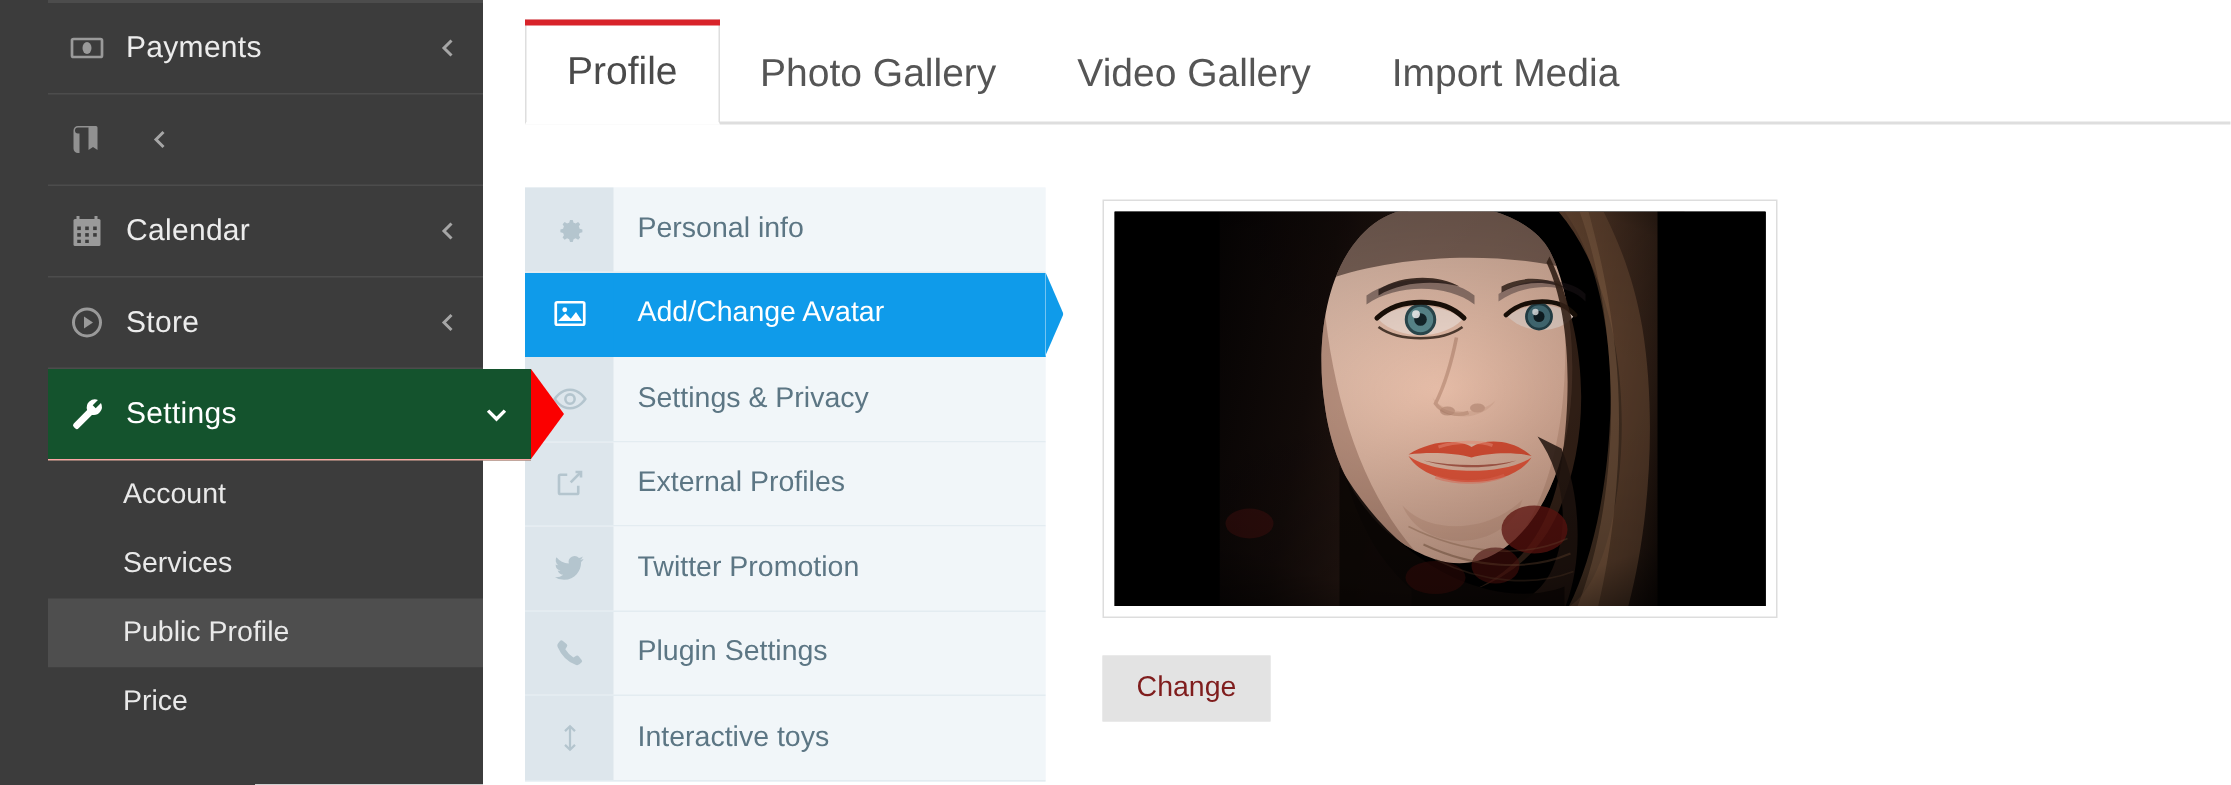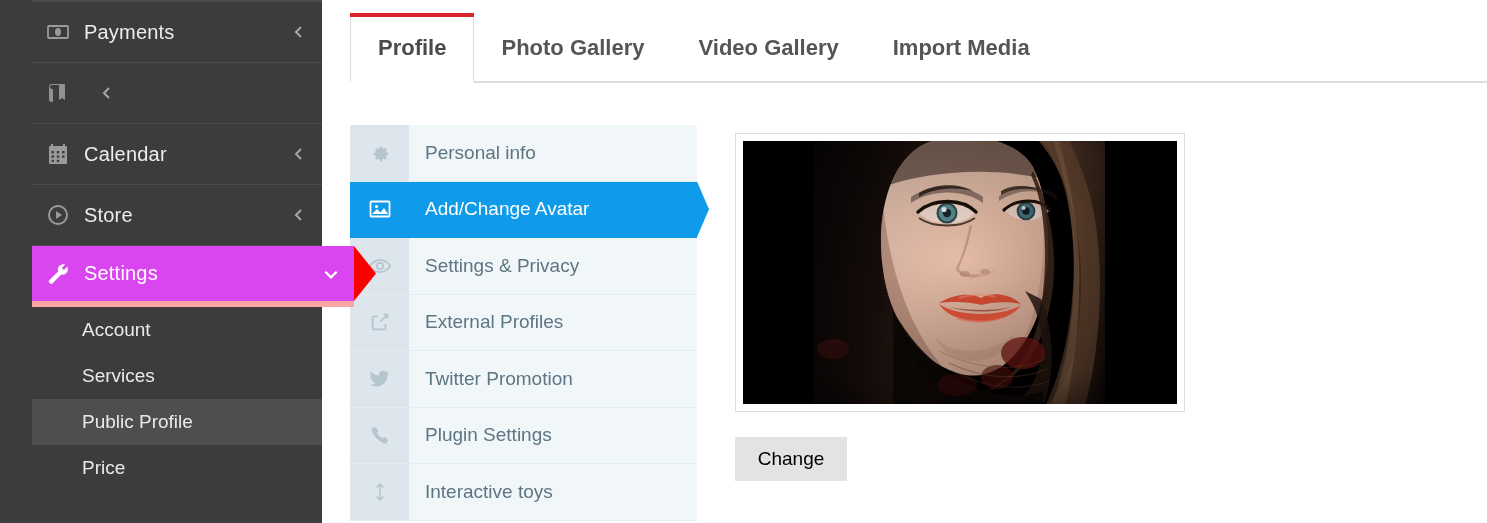--- a/index.html
+++ b/index.html
@@ -50,23 +50,23 @@
     width: 46px;
     flex: 0 0 46px;
     display: flex;
     align-items: center;
     justify-content: center;
     color: #a6a6a6;
   }
 
   
   .nav-item.active {
-    background: #d946ef;
+    background: #14532d;
     color: #ffffff;
-    border-bottom: 6px solid #fca5a5;
+    border-bottom: 1px solid #fca5a5;
     width: 322px;
   }
   .nav-item.active .nav-ico,
   .nav-item.active .nav-caret { color: #ffffff; }
   .nav-item.active .nav-label { color: #ffffff; }
   .nav-item.active .notch {
     position: absolute;
     left: 322px;
     top: 0;
     width: 22px;
@@ -109,25 +109,24 @@
     height: 2px;
     background: #dedede;
   }
   .tab {
     position: relative;
     height: 70px;
     padding: 0 27px;
     display: flex;
     align-items: center;
     justify-content: center;
-    font-size: 22px;
+    font-size: 26px;
     color: #555555;
     cursor: pointer;
     z-index: 2;
-    font-weight: bold;
   }
   .tab.active {
     background: #ffffff;
     border: 1px solid #dedede;
     border-bottom: 2px solid #ffffff;
     color: #4a4a4a;
   }
   .tab.active .tab-top {
     position: absolute;
     left: -1px; right: -1px; top: -1px;
@@ -214,21 +213,21 @@
     margin-top: 25px;
     display: inline-flex;
     align-items: center;
     justify-content: center;
     min-width: 112px;
     height: 44px;
     padding: 0 20px;
     background: #e3e3e3;
     border: 1px solid #e3e3e3;
     font-size: 19px;
-    color: #000000;
+    color: #7f1d1d;
     cursor: pointer;
   }
 </style>
 </head>
 <body>
 
 <div class="app">
 
   <nav class="sidebar">
     <div class="side-top-rule"></div>

